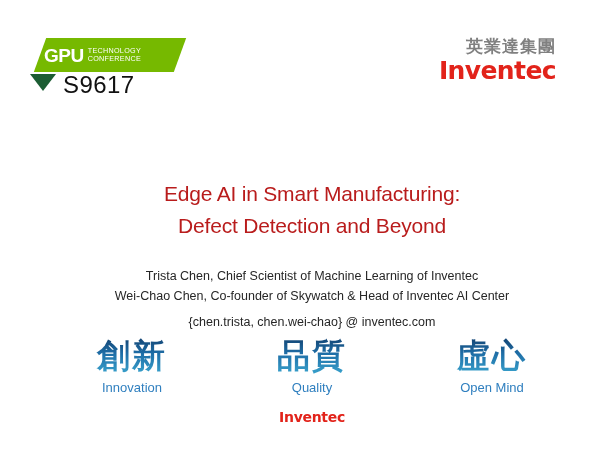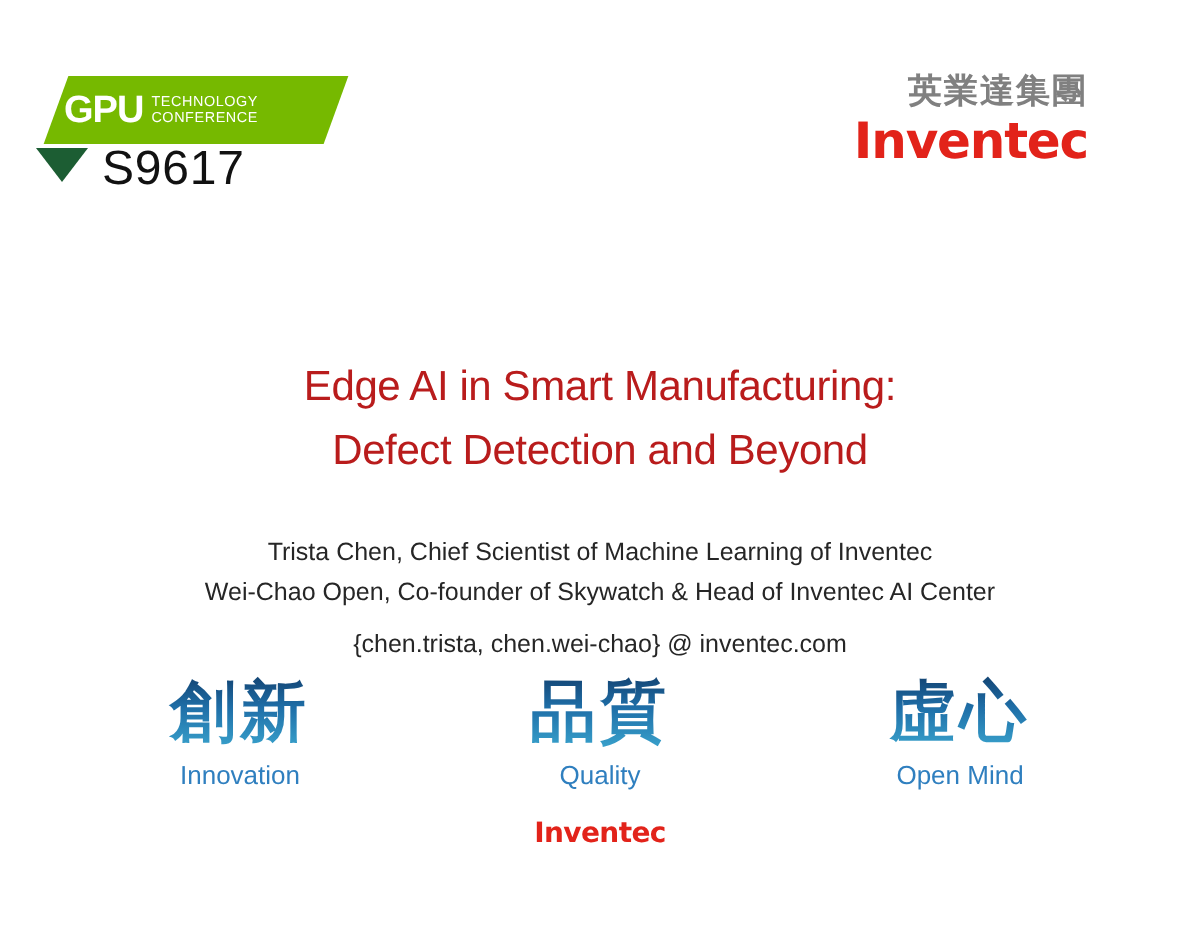--- a/index.html
+++ b/index.html
@@ -11,21 +11,21 @@
   body {
     width: 600px;
     height: 464px;
     overflow: hidden;
     font-family: "Liberation Sans", sans-serif;
     position: relative;
   }
 
   .slide {
     position: absolute;
-    left: 0; top: 0;
+    left: 12px; top: 0;
     width: 560px;
     height: 464px;
     background: #ffffff;
   }
 
   
   .gtc-block {
     position: absolute;
     left: 18px;
     top: 38px;
@@ -230,21 +230,21 @@
   <div class="title-block">
     <div class="title-line">Edge AI in Smart Manufacturing:</div>
     <div class="title-line">Defect Detection and Beyond</div>
   </div>
 
   <div class="authors-block">
     <div class="author-line">
       <span class="author-name">Trista Chen</span><span>, Chief Scientist of Machine Learning of Inventec</span>
     </div>
     <div class="author-line">
-      <span class="author-name">Wei-Chao Open</span><span>, Co-founder of Skywatch &amp; Head of Inventec AI Center</span>
+      <span class="author-name">Wei-Chao Chen</span><span>, Co-founder of Skywatch &amp; Head of Inventec AI Center</span>
     </div>
     <div class="email-line">{chen.trista, chen.wei-chao} @ inventec.com</div>
   </div>
 
   <div class="values-row">
     <div class="value-item">
       <div class="value-cn">創新</div>
       <div class="value-en">Innovation</div>
     </div>
     <div class="value-item">

